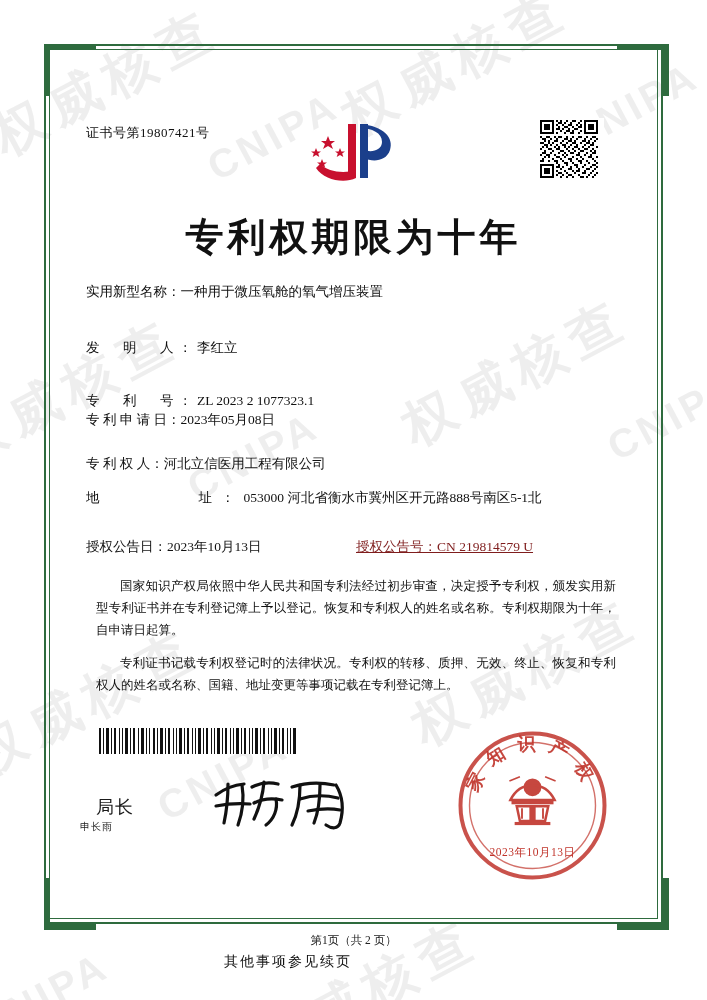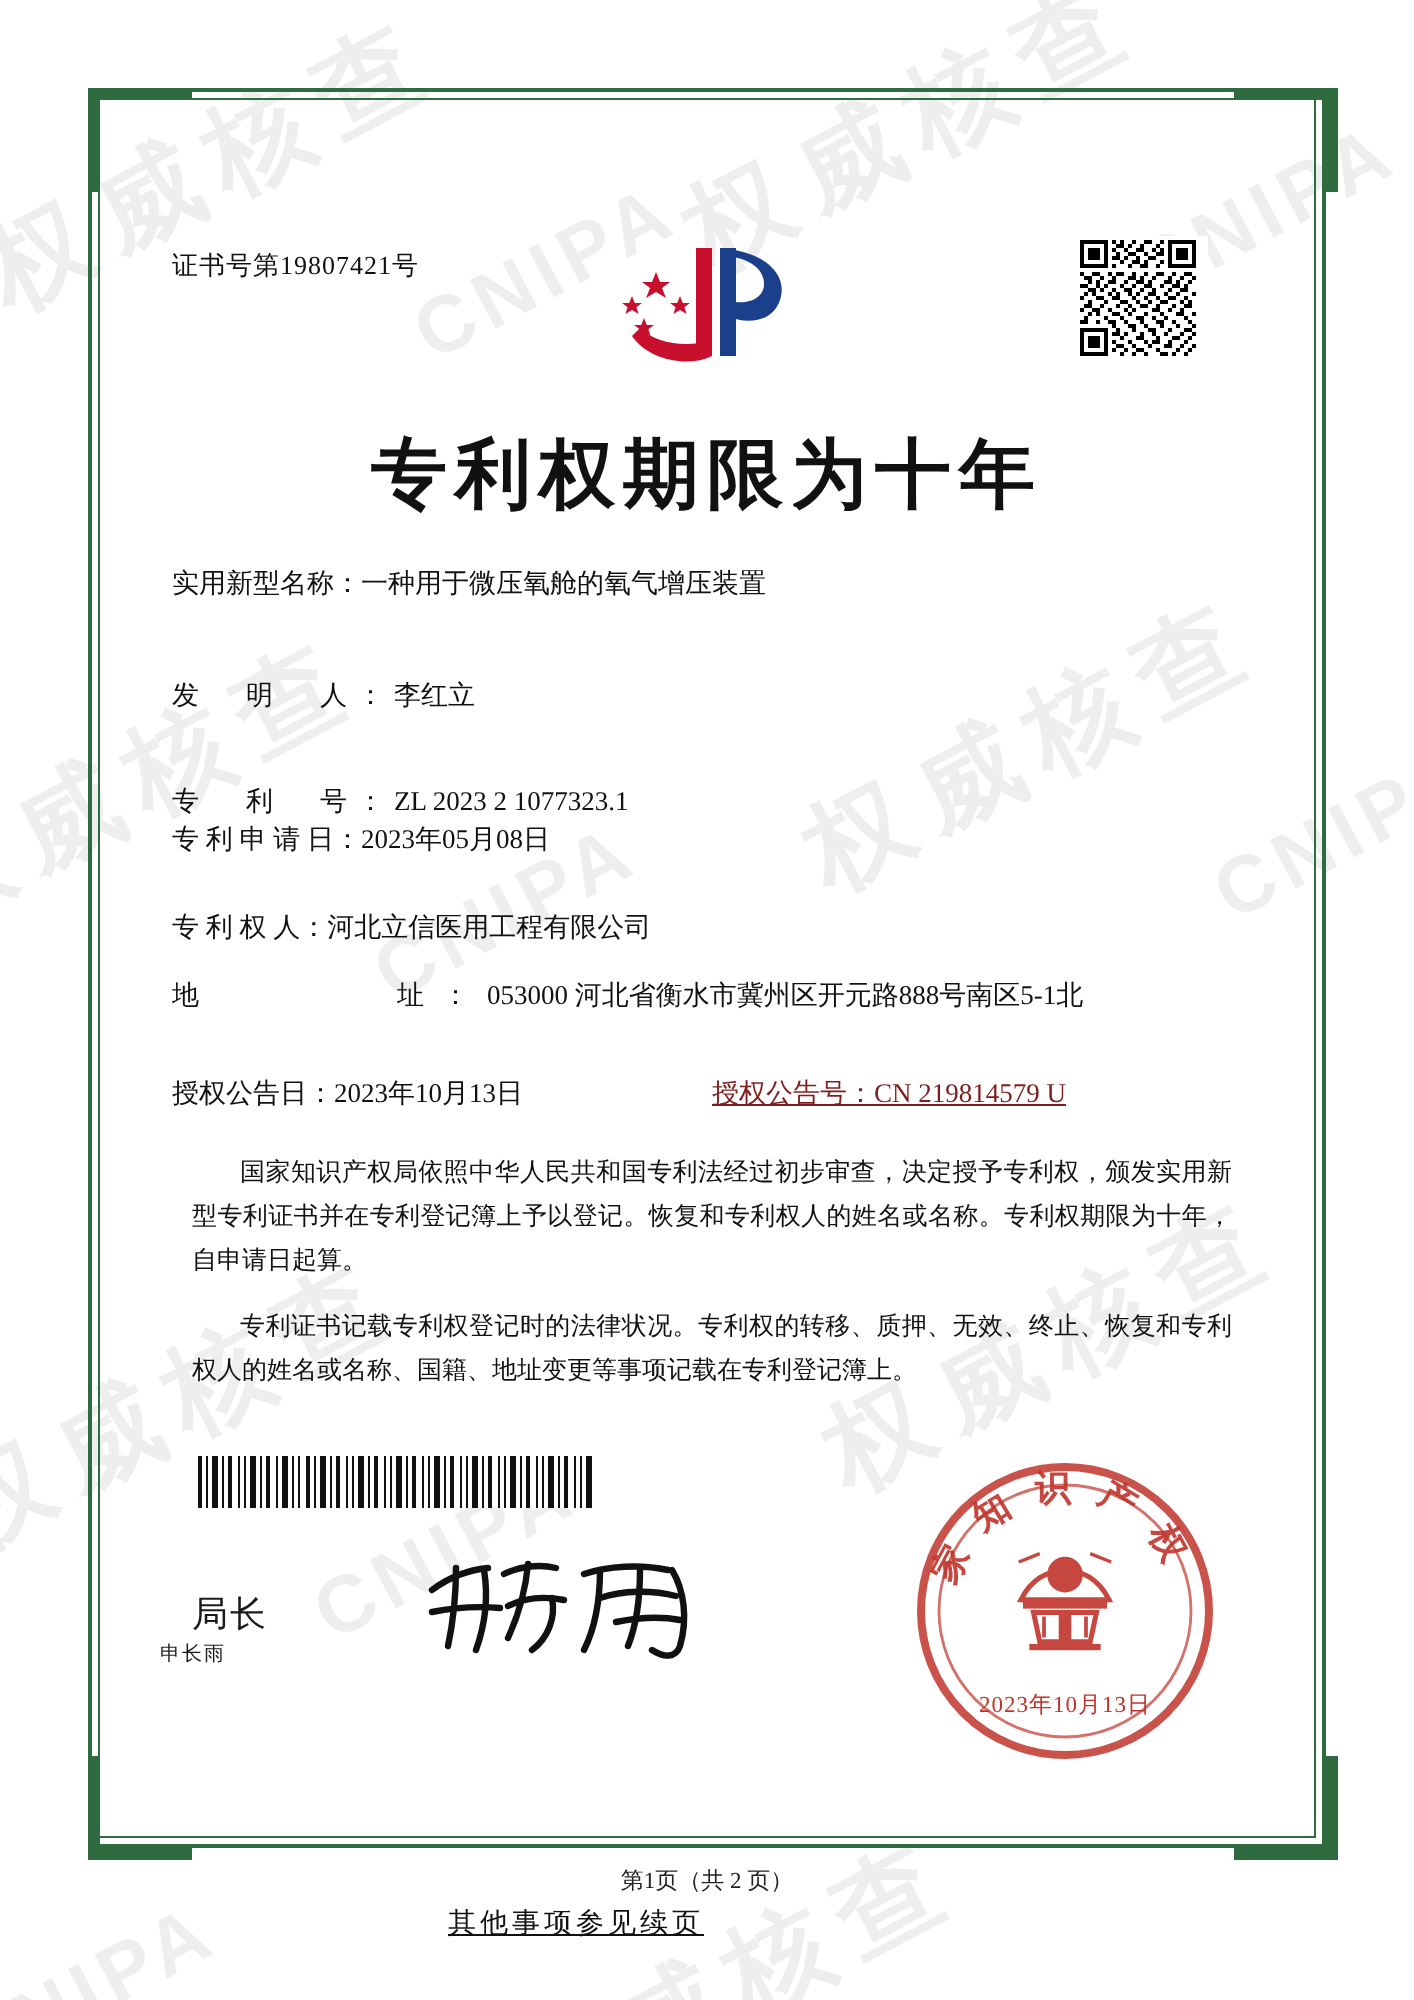--- a/index.html
+++ b/index.html
@@ -200,21 +200,20 @@
     margin-top: 23px;
   }
   #continue-note {
     position: absolute;
     left: 0; top: 953px;
     width: 576px;
     text-align: center;
     font-size: 14px;
     letter-spacing: 2px;
     color: #111;
-    text-decoration: underline;
   }
 </style>
 </head>
 <body>
 
 <div id="watermark-layer">
   <span class="wm wm-cn" style="left:-20px;  top:110px;">权威核查</span>
   <span class="wm wm-en" style="left:200px;  top:150px;">CNIPA</span>
   <span class="wm wm-cn" style="left:330px;  top:90px;">权威核查</span>
   <span class="wm wm-en" style="left:560px;  top:120px;">CNIPA</span>

